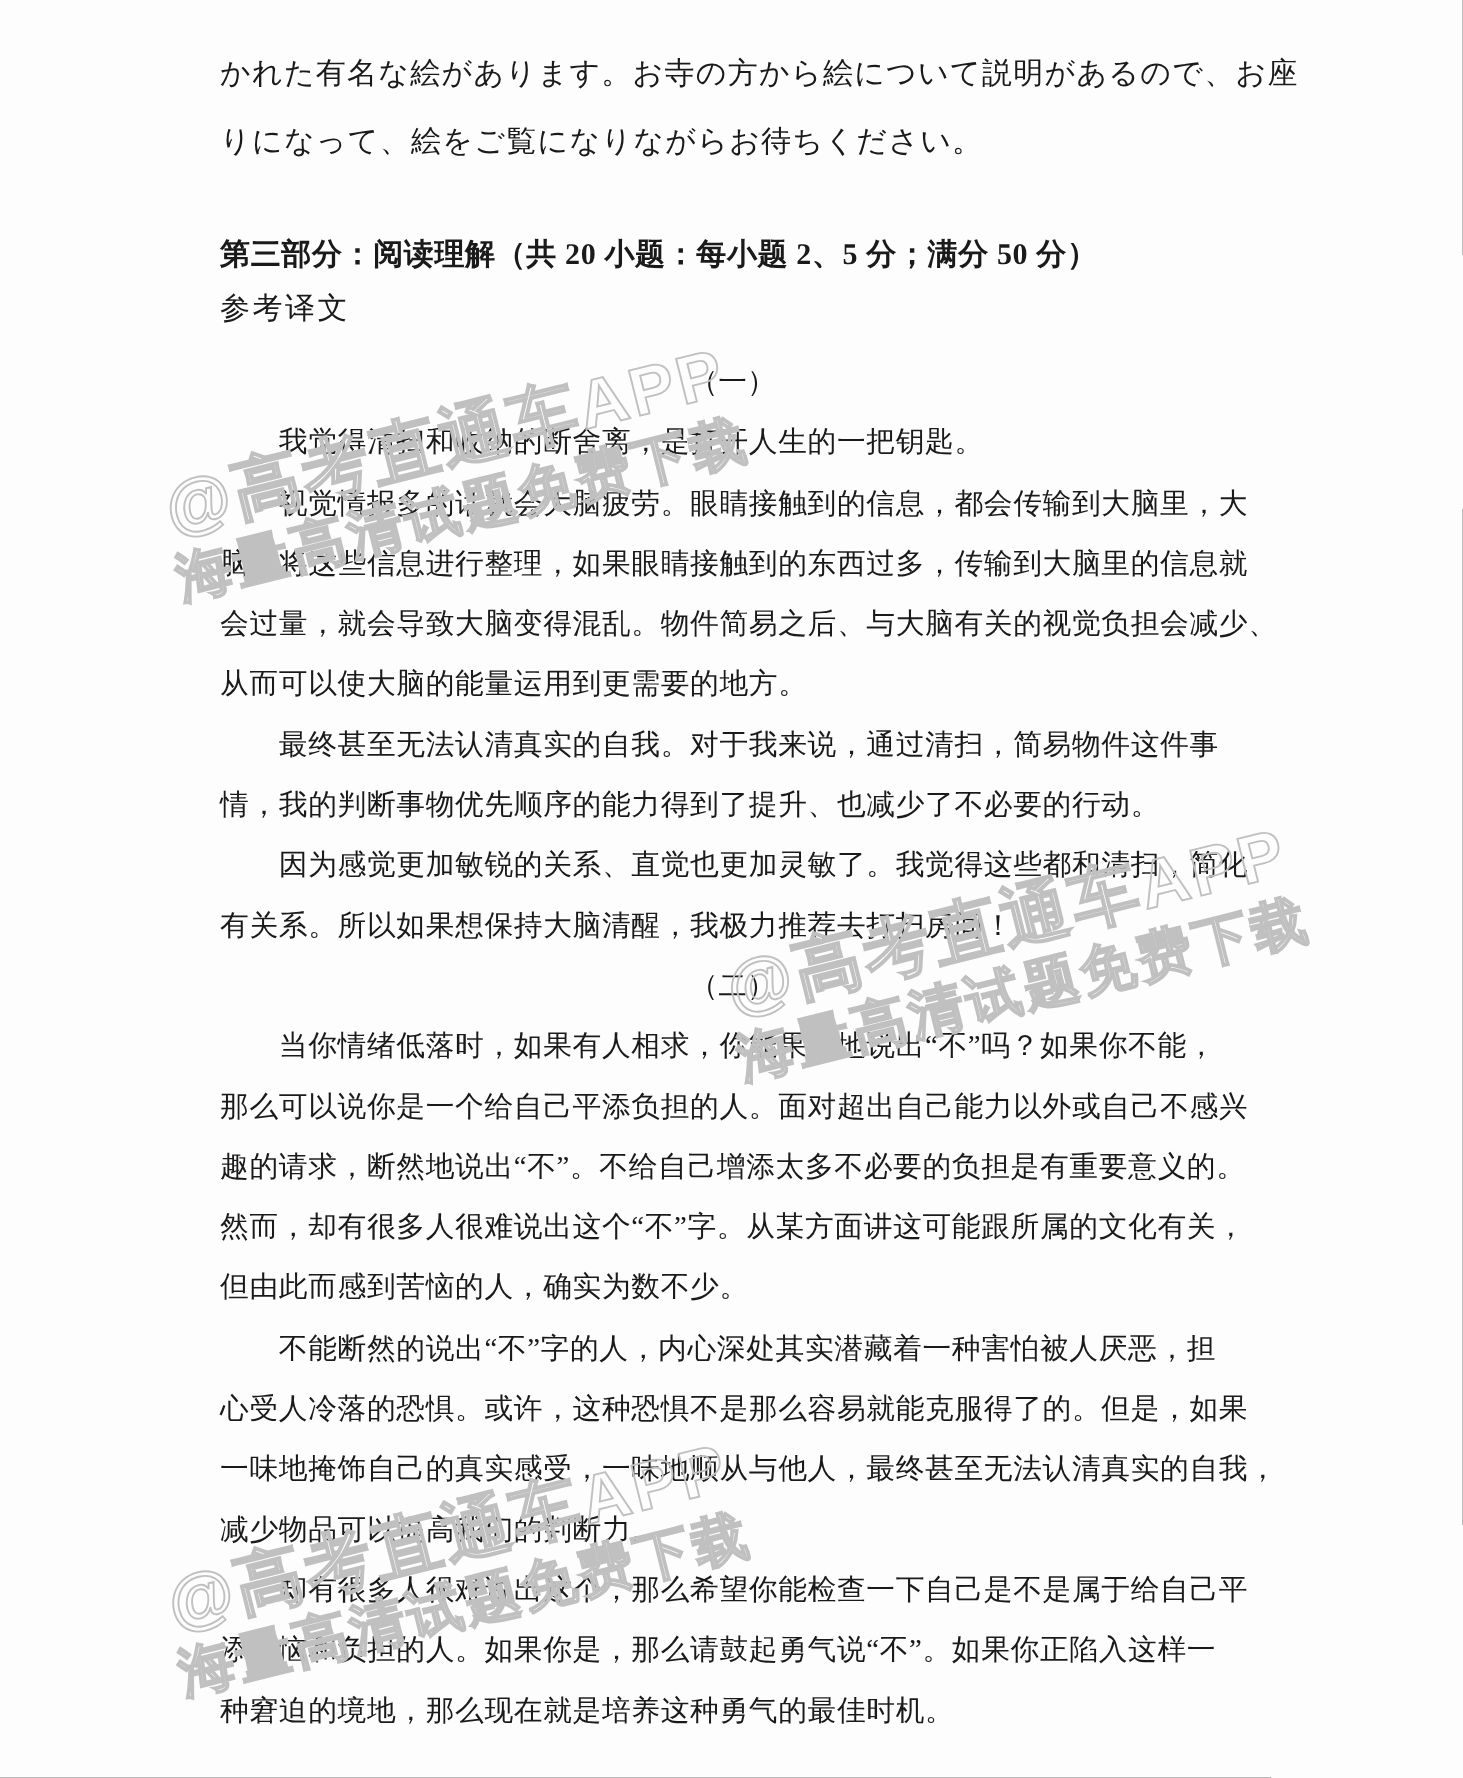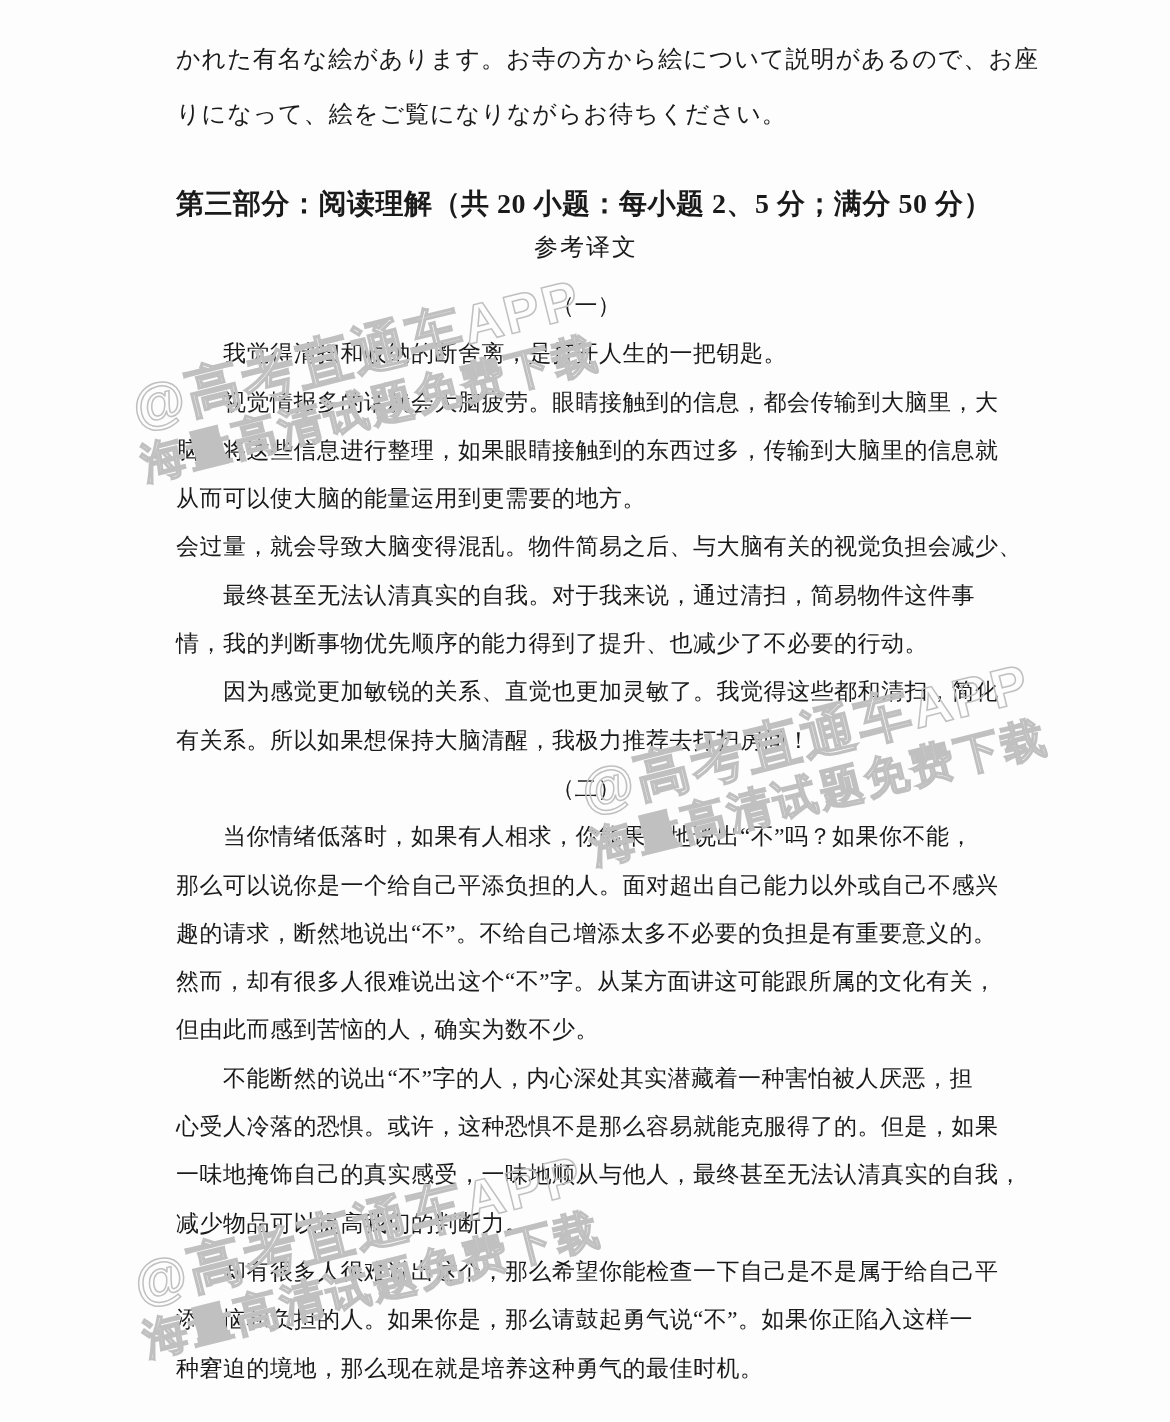--- a/index.html
+++ b/index.html
@@ -20,29 +20,29 @@
   }
   .jp-paragraph{margin-top:32px;}
   .jline{
     font-size:24px;
     line-height:55px;
     white-space:nowrap;
     letter-spacing:1px;
   }
   .section-heading{
     margin:44px 0 0 0;
-    font-size:28px;
+    font-size:24px;
     font-weight:bold;
     line-height:36px;
     white-space:nowrap;
     letter-spacing:0.5px;
   }
   .subtitle{
     margin-top:8px;
-    text-align:center;
+    text-align:left;
     font-size:24px;
     line-height:34px;
     letter-spacing:2px;
   }
   .body-lines{margin-top:18px;}
   .bline{
     font-size:23px;
     line-height:48.3px;
     white-space:nowrap;
     letter-spacing:0.5px;
@@ -82,22 +82,22 @@
 
     <h2 class="section-heading">第三部分：阅读理解（共 20 小题：每小题 2、5 分；满分 50 分）</h2>
 
     <div class="subtitle">参考译文</div>
 
     <div class="body-lines">
         <div class="bline center">（一）</div>
         <div class="bline indent">我觉得清扫和收纳的断舍离，是打开人生的一把钥匙。</div>
         <div class="bline indent">视觉情报多的话就会大脑疲劳。眼睛接触到的信息，都会传输到大脑里，大</div>
         <div class="bline flush">脑会将这些信息进行整理，如果眼睛接触到的东西过多，传输到大脑里的信息就</div>
+        <div class="bline flush">会过量，就会导致大脑变得混乱。物件简易之后、与大脑有关的视觉负担会减少、</div>
         <div class="bline flush">从而可以使大脑的能量运用到更需要的地方。</div>
-        <div class="bline flush">会过量，就会导致大脑变得混乱。物件简易之后、与大脑有关的视觉负担会减少、</div>
         <div class="bline indent">最终甚至无法认清真实的自我。对于我来说，通过清扫，简易物件这件事</div>
         <div class="bline flush">情，我的判断事物优先顺序的能力得到了提升、也减少了不必要的行动。</div>
         <div class="bline indent">因为感觉更加敏锐的关系、直觉也更加灵敏了。我觉得这些都和清扫，简化</div>
         <div class="bline flush">有关系。所以如果想保持大脑清醒，我极力推荐去打扫房间！</div>
         <div class="bline center">（二）</div>
         <div class="bline indent">当你情绪低落时，如果有人相求，你能果断地说出“不”吗？如果你不能，</div>
         <div class="bline flush">那么可以说你是一个给自己平添负担的人。面对超出自己能力以外或自己不感兴</div>
         <div class="bline flush">趣的请求，断然地说出“不”。不给自己增添太多不必要的负担是有重要意义的。</div>
         <div class="bline flush">然而，却有很多人很难说出这个“不”字。从某方面讲这可能跟所属的文化有关，</div>
         <div class="bline flush">但由此而感到苦恼的人，确实为数不少。</div>

